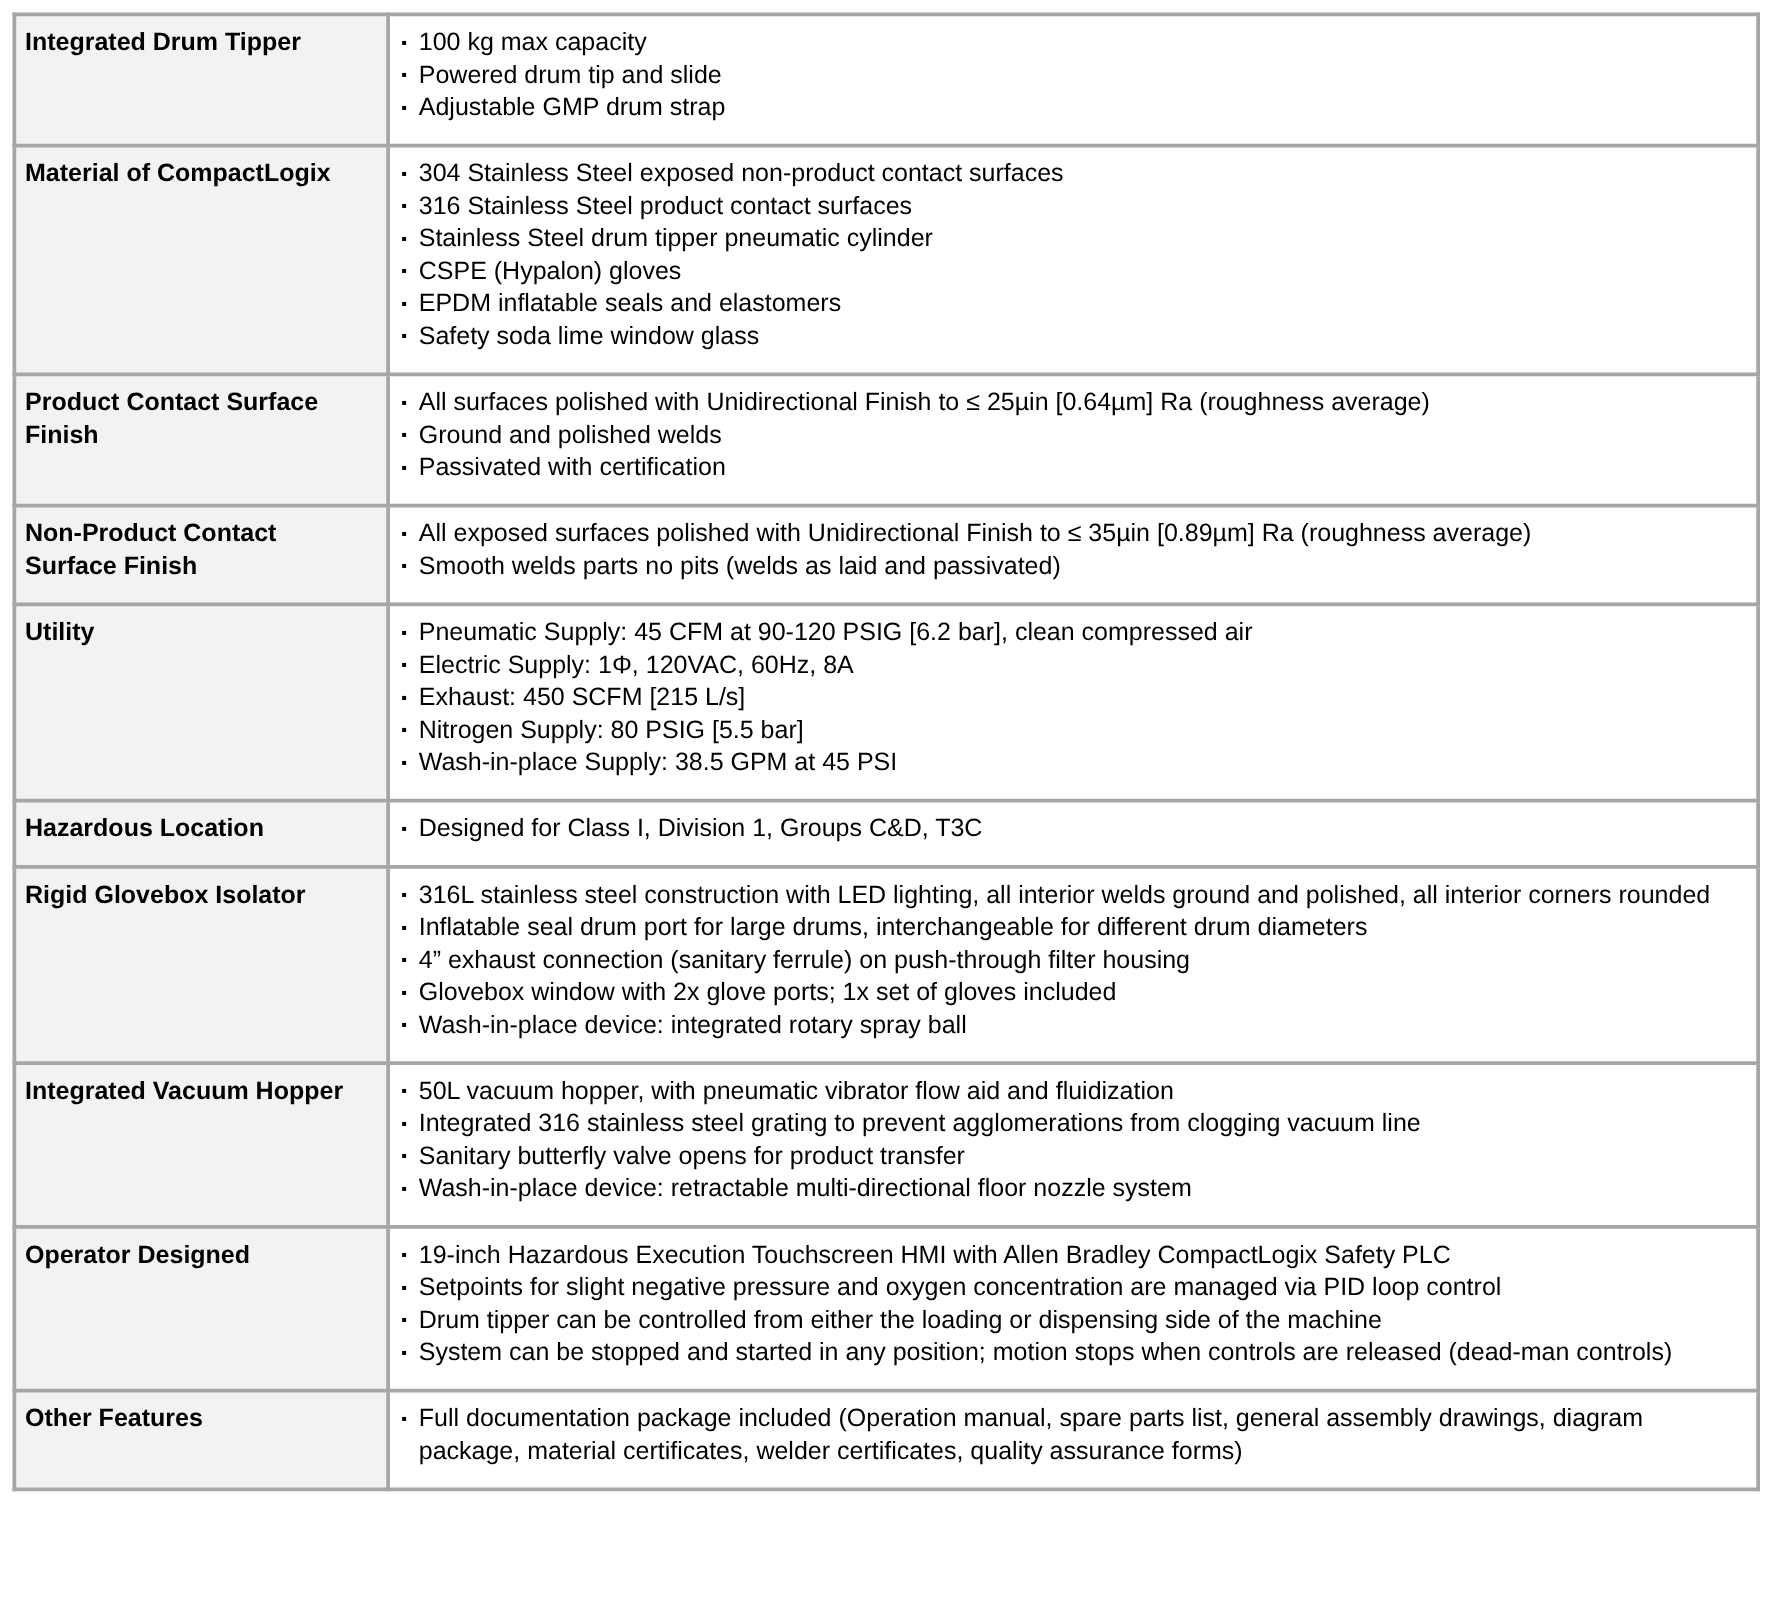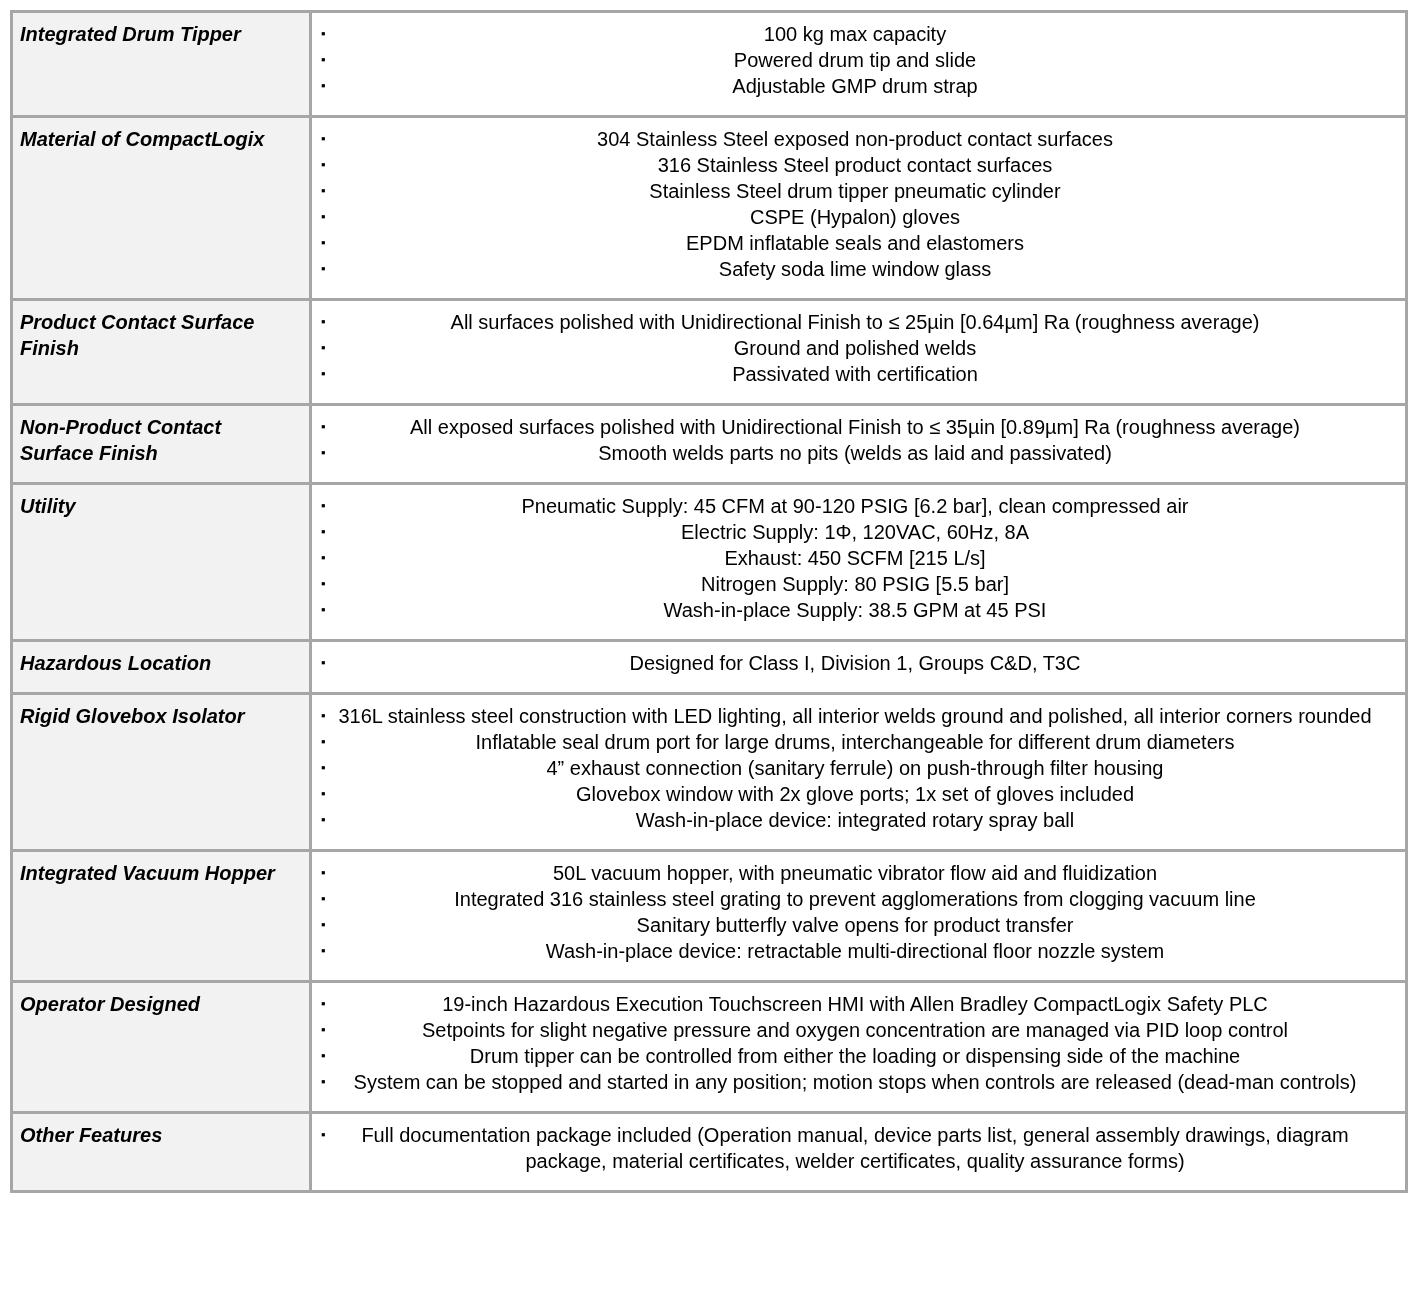--- a/index.html
+++ b/index.html
@@ -26,40 +26,38 @@
     box-sizing: border-box;
   }
   .spec-table th {
     width: 299px;
     background: #f2f2f2;
     text-align: left;
     font-size: 20px;
     font-weight: bold;
     line-height: 26px;
     padding: 8px 10px 16px 7px;
-    font-style: italic;
   }
   .spec-table td {
     background: #ffffff;
     font-size: 20px;
     line-height: 26px;
     padding: 8px 30px 16px 9px;
   }
   .bullet {
     display: flex;
     align-items: flex-start;
   }
   .bullet .marker {
     flex: 0 0 14px;
     font-size: 13px;
     line-height: 26px;
   }
   .bullet .text {
     flex: 1 1 auto;
-    text-align: center;
   }
 </style>
 </head>
 <body>
 
 <div class="page">
   <table class="spec-table">
     <tbody id="spec-body">
         <tr>
           <th>Integrated Drum Tipper</th>
@@ -236,19 +234,19 @@
               <span class="marker">▪</span>
               <span class="text">System can be stopped and started in any position; motion stops when controls are released (dead-man controls)</span>
             </div>
           </td>
         </tr>
         <tr>
           <th>Other Features</th>
           <td>
             <div class="bullet">
               <span class="marker">▪</span>
-              <span class="text">Full documentation package included (Operation manual, device parts list, general assembly drawings, diagram package, material certificates, welder certificates, quality assurance forms)</span>
+              <span class="text">Full documentation package included (Operation manual, spare parts list, general assembly drawings, diagram package, material certificates, welder certificates, quality assurance forms)</span>
             </div>
           </td>
         </tr>
       </tbody>
   </table>
 </div>
 
 </body></html>

